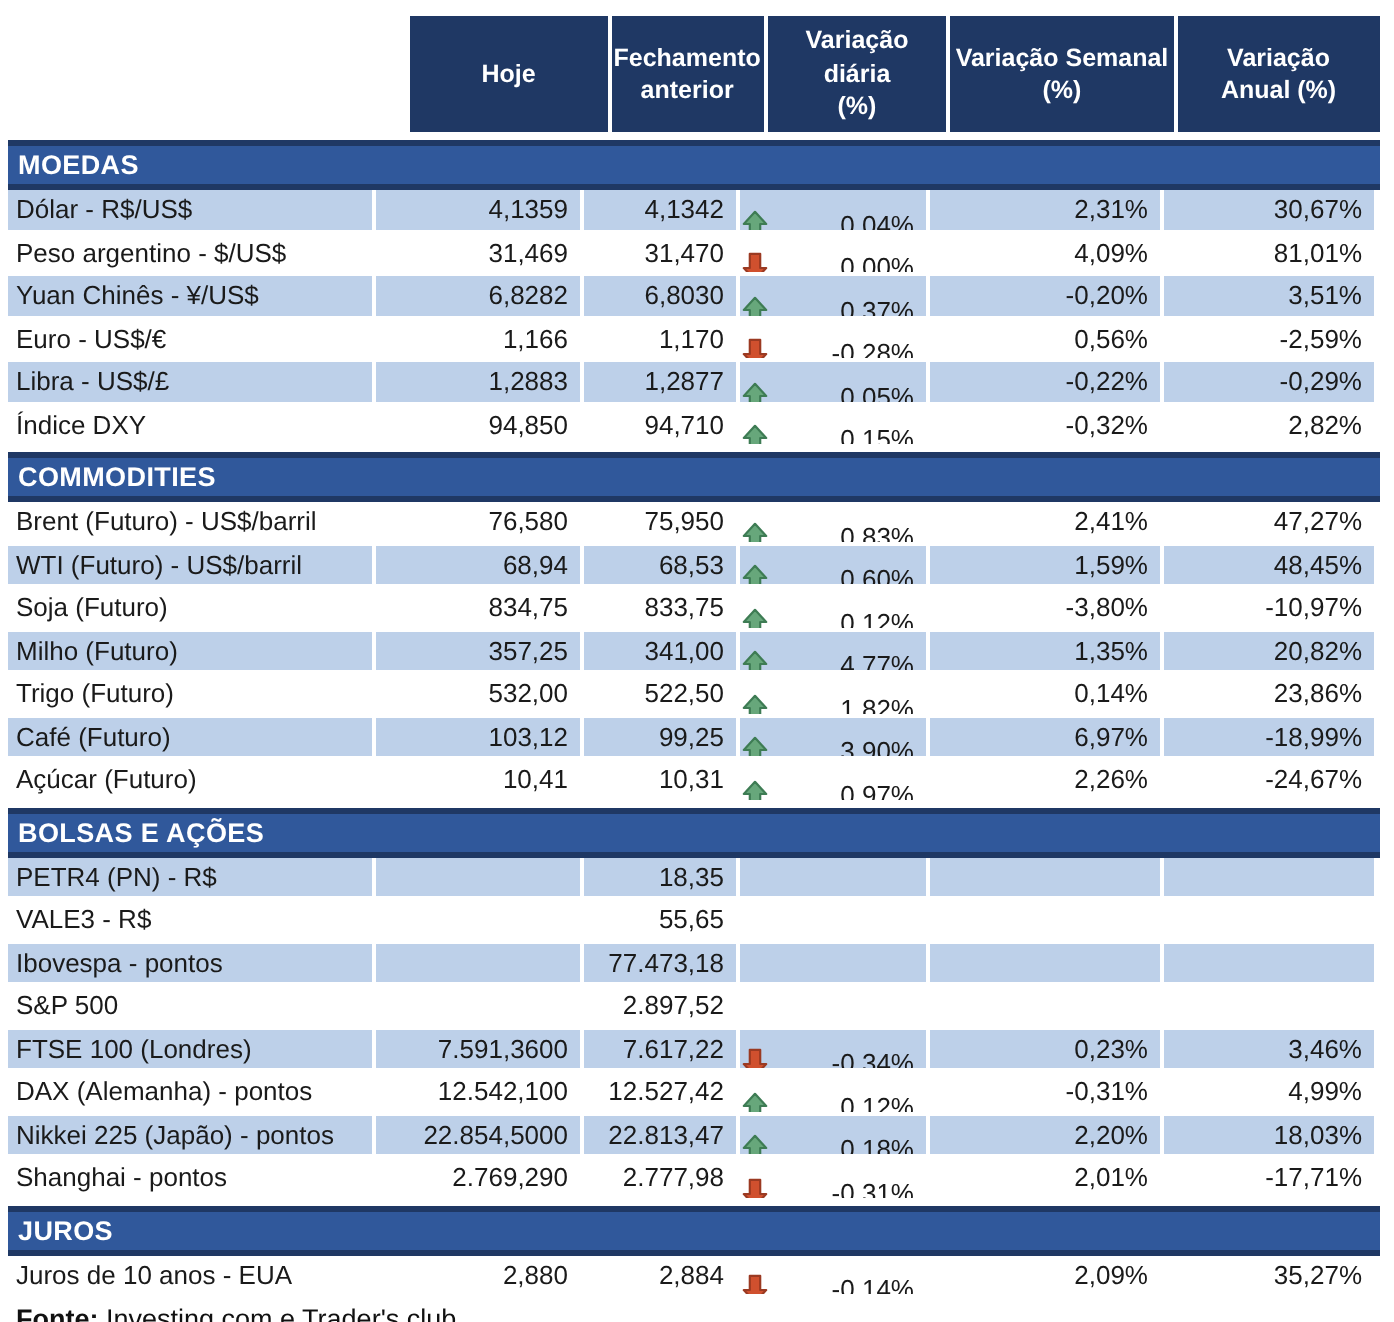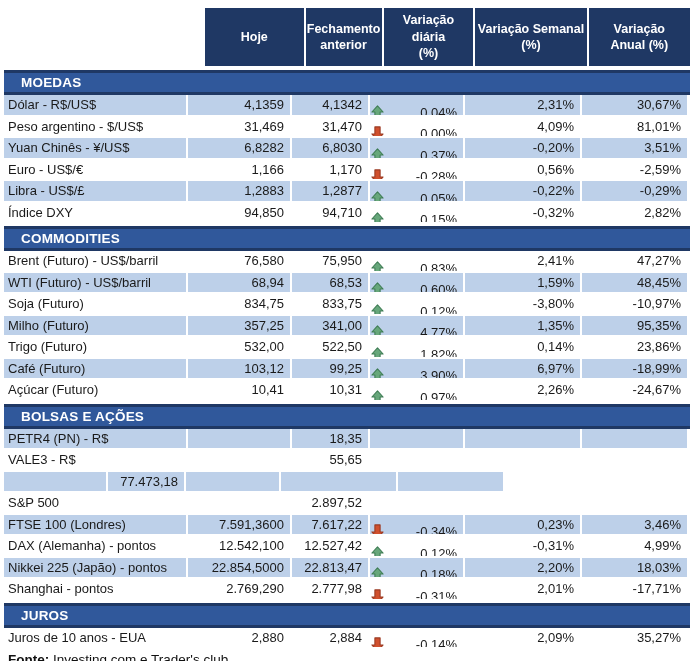--- a/index.html
+++ b/index.html
@@ -16,21 +16,21 @@
     display:flex;align-items:center;justify-content:center;text-align:center;
     white-space:pre-line;border-right:2px solid #fff;padding:0 2px;
   }
   .hcell:last-child{border-right:none}
   .w-label{width:184px}.w-hoje{width:104px}.w-ant{width:78px}
   .w-dia{width:95px}.w-sem{width:117px}.w-anu{width:105px}
   .section-bar{
     box-sizing:border-box;height:25px;margin-top:2px;background:var(--sec);
     border-top:3px solid var(--hdr);border-bottom:3px solid var(--hdr);
     color:#fff;font-weight:bold;font-size:13.5px;display:flex;align-items:center;
-    padding-left:17px;letter-spacing:.2px;text-align:center;
+    padding-left:5px;letter-spacing:.2px;text-align:center;
   }
   #tbody > .section-bar:first-child{margin-top:4px}
   .row{display:flex;height:21.5px;box-sizing:border-box}
   .cell{
     box-sizing:border-box;border-right:2px solid #fff;border-bottom:2px solid #fff;
     display:flex;align-items:center;font-size:13px;color:var(--txt);overflow:hidden;
     white-space:nowrap;
   }
   .cell:last-child{border-right:none}
   .row.blue .cell{background:var(--stripe)}
@@ -183,21 +183,21 @@
         <div class="cell label w-label">Milho (Futuro)</div>
         <div class="cell num w-hoje">357,25</div>
         <div class="cell num w-ant">341,00</div>
         <div class="cell dia w-dia">
           <svg class="arrow" viewBox="0 0 13 15">
             <path d="M6.5 0.9 L12.1 7 L9.1 7 L9.1 14.1 L3.9 14.1 L3.9 7 L0.9 7 Z" fill="#67A77B" stroke="#3E7C54" stroke-width="1.1" stroke-linejoin="round"></path>
           </svg>
           <span class="val">4,77%</span>
         </div>
         <div class="cell num w-sem">1,35%</div>
-        <div class="cell num w-anu">95,35%</div>
+        <div class="cell num w-anu">20,82%</div>
       </div>
       <div class="row white">
         <div class="cell label w-label">Trigo (Futuro)</div>
         <div class="cell num w-hoje">532,00</div>
         <div class="cell num w-ant">522,50</div>
         <div class="cell dia w-dia">
           <svg class="arrow" viewBox="0 0 13 15">
             <path d="M6.5 0.9 L12.1 7 L9.1 7 L9.1 14.1 L3.9 14.1 L3.9 7 L0.9 7 Z" fill="#67A77B" stroke="#3E7C54" stroke-width="1.1" stroke-linejoin="round"></path>
           </svg>
           <span class="val">1,82%</span>
@@ -246,20 +246,21 @@
         <div class="cell label w-label">VALE3 - R$</div>
         <div class="cell num w-hoje"></div>
         <div class="cell num w-ant">55,65</div>
         <div class="cell dia w-dia">
           <span class="val"></span>
         </div>
         <div class="cell num w-sem"></div>
         <div class="cell num w-anu"></div>
       </div>
       <div class="row blue">
+        <div class="cell label w-label">Ibovespa - pontos</div>
         <div class="cell num w-hoje"></div>
         <div class="cell num w-ant">77.473,18</div>
         <div class="cell dia w-dia">
           <span class="val"></span>
         </div>
         <div class="cell num w-sem"></div>
         <div class="cell num w-anu"></div>
       </div>
       <div class="row white">
         <div class="cell label w-label">S&amp;P 500</div>

